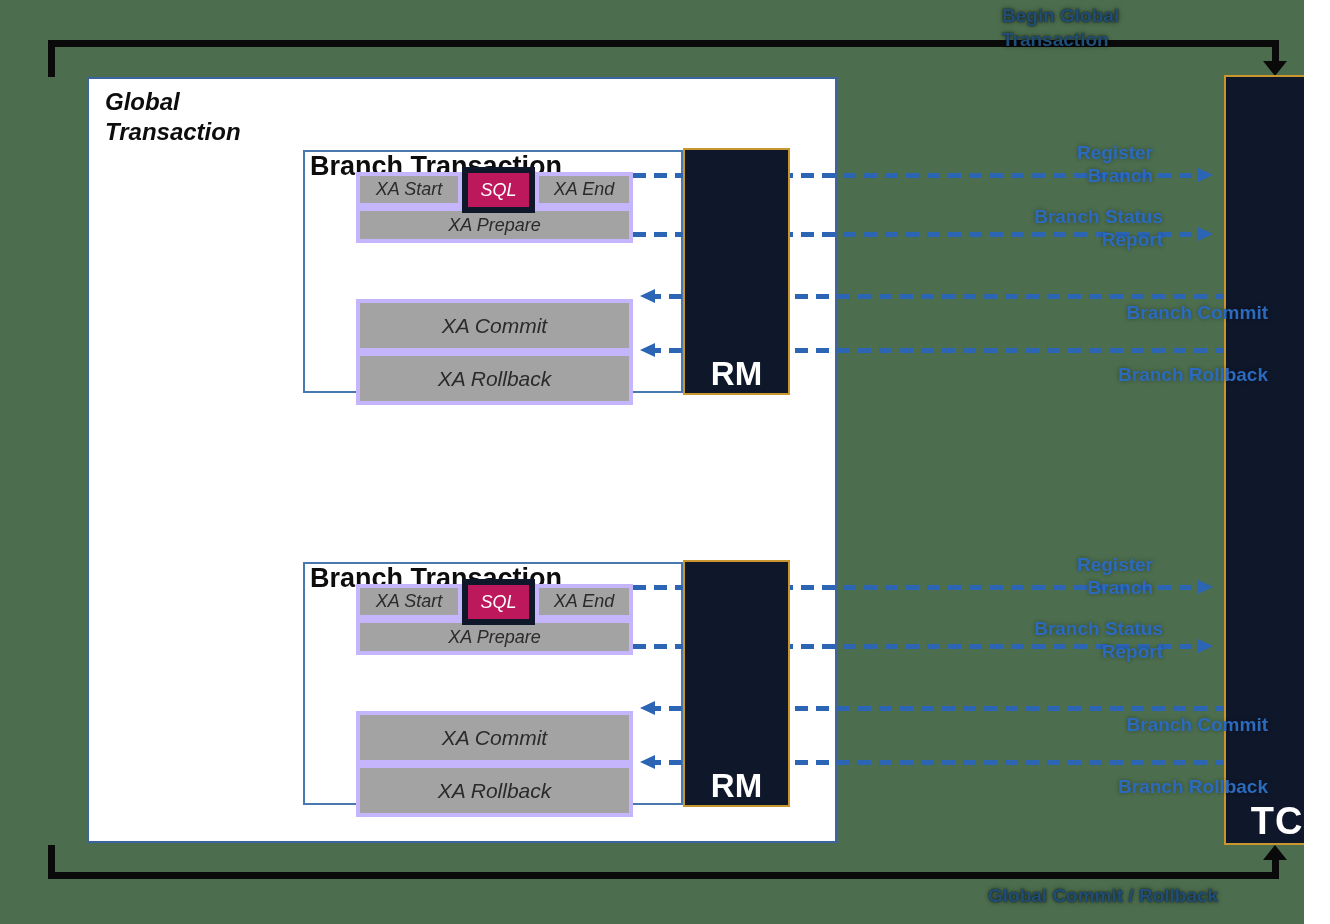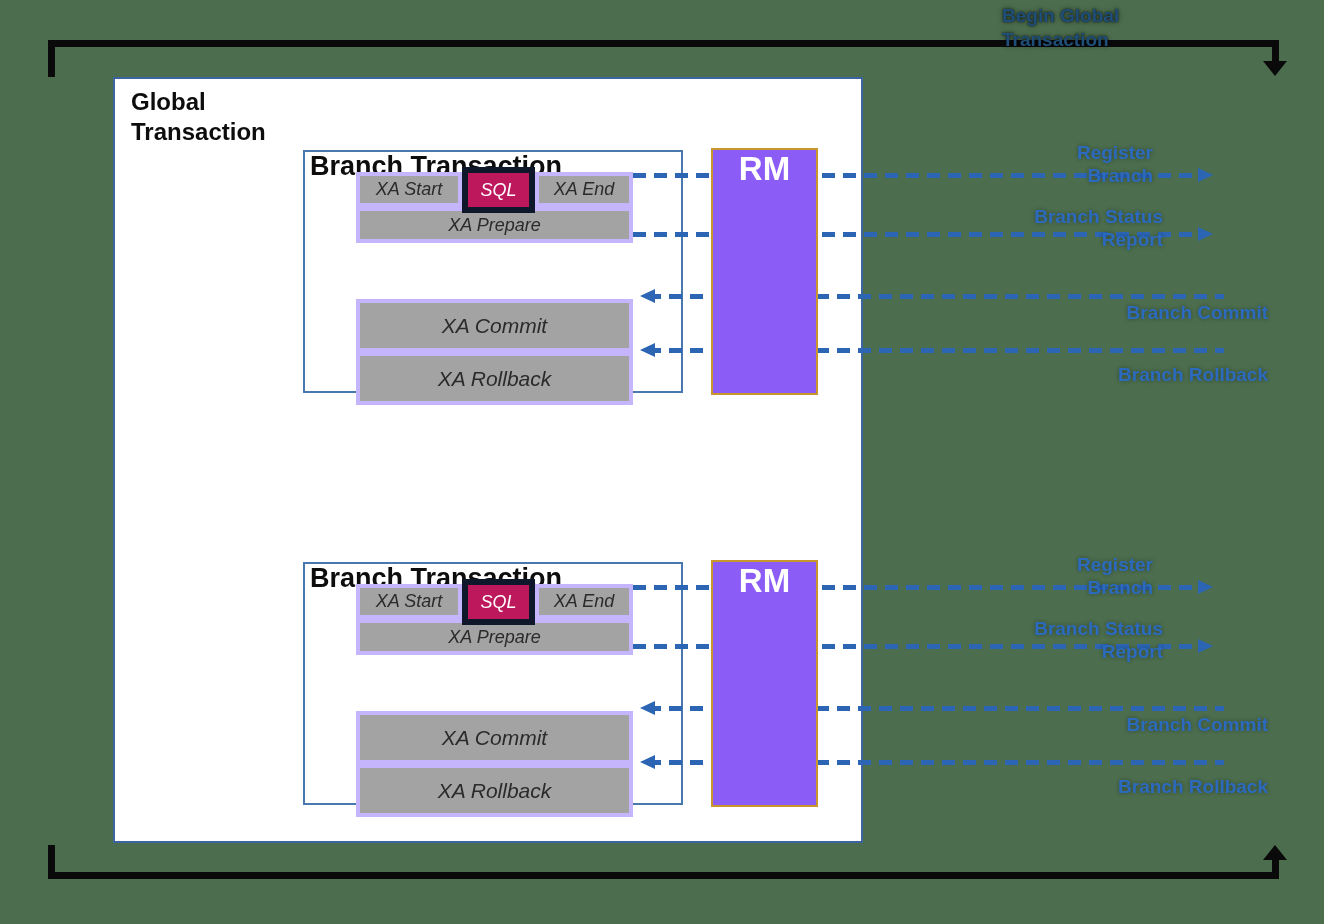--- a/index.html
+++ b/index.html
@@ -1,28 +1,27 @@
 <!DOCTYPE html>
 <html><head>
 <meta charset="utf-8">
 <style>
   html,body{margin:0;padding:0;}
   .stage{
     position:relative;width:1304px;height:924px;overflow:hidden;
     background:#4c6d4e;
     font-family:"Liberation Sans","DejaVu Sans",sans-serif;
-    padding-left:20px;
   }
   .abs{position:absolute;box-sizing:border-box;}
 
   
   .actor{
-    background:#8b5cf6;border:2px solid #c9962e;
-    display:flex;align-items:flex-start;justify-content:center;
-    color:#fff;font-weight:bold;margin-left:28px;
+    background:#0f172a;border:2px solid #c9962e;
+    display:flex;align-items:flex-end;justify-content:center;
+    color:#fff;font-weight:bold;
   }
   .actor-big{font-size:38px;letter-spacing:1px;}
   .rm-box{font-size:33px;}
 
   
   .gt-box{background:#fff;border:2px solid #3c64a0;}
   .gt-title{font-size:24px;line-height:30px;font-weight:bold;color:#0d0d0d;width:160px;}
 
   
   .branch{position:absolute;inset:0;pointer-events:none;}
@@ -87,23 +86,27 @@
   <div class="abs blk" style="left:48px;top:40px;width:1231px;height:7px;"></div>
   <div class="abs blk" style="left:48px;top:40px;width:7px;height:37px;"></div>
   <div class="abs blk" style="left:1272px;top:40px;width:7px;height:24px;"></div>
   <div class="abs tri tri-down" style="left:1263px;top:61px;"></div>
   <div class="flow-label" style="left:1002px;top:4px;width:150px;">Begin Global Transaction</div>
 
   <div class="abs blk" style="left:48px;top:872px;width:1231px;height:7px;"></div>
   <div class="abs blk" style="left:48px;top:845px;width:7px;height:34px;"></div>
   <div class="abs blk" style="left:1272px;top:858px;width:7px;height:21px;"></div>
   <div class="abs tri tri-up" style="left:1263px;top:845px;"></div>
+  <div class="flow-label" style="left:988px;top:884px;width:280px;">Global Commit / Rollback</div>
 
+  <div class="abs actor actor-big" style="left:1224px;top:75px;width:106px;height:770px;">
+    <span>TC</span>
+  </div>
 
-  <div class="abs gt-box" style="left:113px;top:77px;width:750px;height:766px;">
+  <div class="abs gt-box" style="left:87px;top:77px;width:750px;height:766px;font-style:italic;">
     <div class="abs gt-title" style="left:16px;top:8px;">Global Transaction</div>
   </div>
 
   <div class="branch">
     <div class="abs bt-box" style="left:303px;top:150px;width:380px;height:243px;"></div>
     <div class="abs bt-title" style="left:310px;top:151px;">Branch Transaction</div>
 
     <div class="abs xa xa-sm" style="left:356px;top:172px;width:106px;height:35px;">
         <span>XA Start</span>
       </div>

